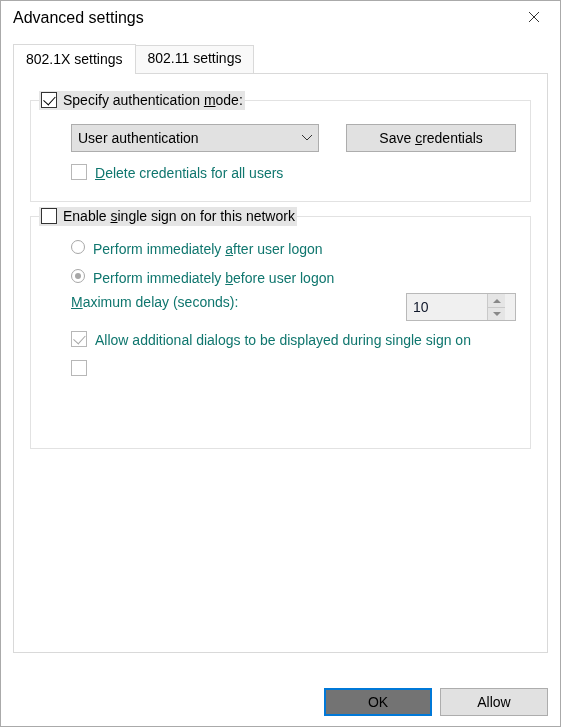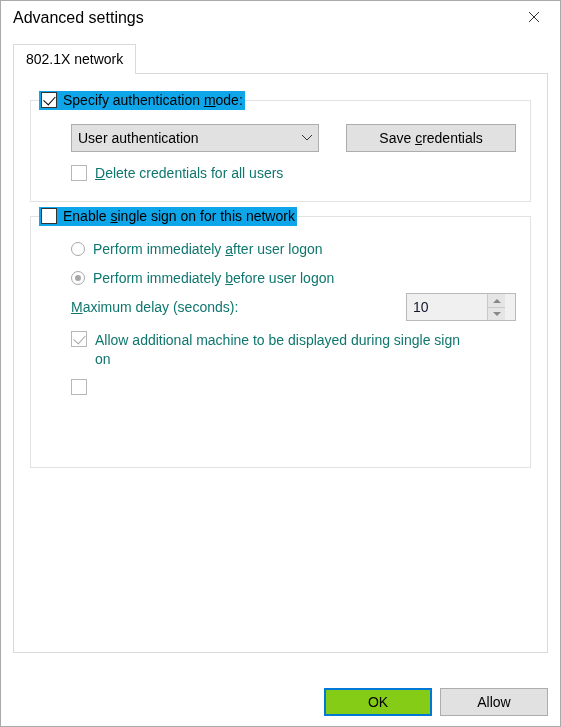--- a/index.html
+++ b/index.html
@@ -70,21 +70,21 @@
   .group {
     border: 1px solid #e2e2e2;
     margin-bottom: 14px;
     padding: 0;
   }
   .group-legend {
     display: flex; align-items: center;
     gap: 6px;
     margin: -10px 0 0 8px;
     padding: 0 2px;
-    background: #0ea5e9;
+    background: #e5e5e5;
     width: fit-content;
     font-size: 14px;
   }
   .group-body {
     padding: 14px 14px 18px 40px;
   }
 
   .chk {
     width: 16px; height: 16px;
     border: 1px solid #333;
@@ -115,21 +115,21 @@
     background: #fff;
   }
   .radio.checked::after {
     content: "";
     width: 6px; height: 6px;
     background: #a7a7a7;
     border-radius: 50%;
   }
 
   .row {
-    display: flex; align-items: center;
+    display: flex; align-items: flex-start;
     gap: 8px;
     margin-bottom: 10px;
     font-size: 14px;
   }
   .row.tight { margin-bottom: 6px; }
   .row.wrap { align-items: flex-start; }
   .lbl { line-height: 1.35; }
   .disabled-text { color: #0f766e; }
   
 
@@ -148,21 +148,21 @@
   .btn {
     height: 28px;
     padding: 0 16px;
     background: #e1e1e1;
     border: 1px solid #adadad;
     font-size: 14px;
     display: inline-flex; align-items: center; justify-content: center;
     cursor: default;
   }
   .btn.primary {
-    background: #84cc16;
+    background: #737373;
     border: 2px solid #0078d7;
   }
 
   .spin {
     display: flex; align-items: stretch;
     width: 110px; height: 28px;
     border: 1px solid #b9b9b9;
     background: #f0f0f0;
   }
   .spin input {
@@ -203,21 +203,22 @@
   <div class="title" data-bind="window.title">Advanced settings</div>
   <div class="close">
     <svg width="12" height="12" viewBox="0 0 12 12">
         <path d="M1 1 L11 11 M11 1 L1 11"></path>
       </svg>
   </div>
 </div>
 
 <div class="tabs-wrap">
   <div class="tabs">
-    <div class="tab active" data-bind="tabs.0.label">802.1X network</div>
+    <div class="tab active" data-bind="tabs.0.label">802.1X settings</div>
+    <div class="tab inactive" data-bind="tabs.1.label">802.11 settings</div>
   </div>
 </div>
 
 <div class="content-area">
   <div class="tabpanel">
 
     <div class="group" style="margin-top:10px;">
       <div class="group-legend">
         <span class="chk checked"></span>
         <span class="lbl" data-bind-html="authMode.checkboxLabelHtml">Specify authentication <u>m</u>ode:</span>
@@ -271,21 +272,21 @@
               <div class="step">
                   <svg width="8" height="5">
                     <path d="M0 0 L4 4 L8 0" fill="#888"></path>
                   </svg>
                 </div>
             </div>
           </div>
         </div>
         <div class="row wrap">
           <span class="chk disabled checked"></span>
-          <span class="lbl disabled-text" style="max-width:380px" data-bind-html="sso.allowDialogs.labelHtml">Allow additional machine to be displayed during single sign on</span>
+          <span class="lbl disabled-text" style="max-width:380px" data-bind-html="sso.allowDialogs.labelHtml">Allow additional dialogs to be displayed during single sign on</span>
         </div>
         <div class="row wrap" style="margin-bottom:0;">
           <span class="chk disabled"></span>
         </div>
       </div>
     </div>
 
   </div>
 </div>
 

